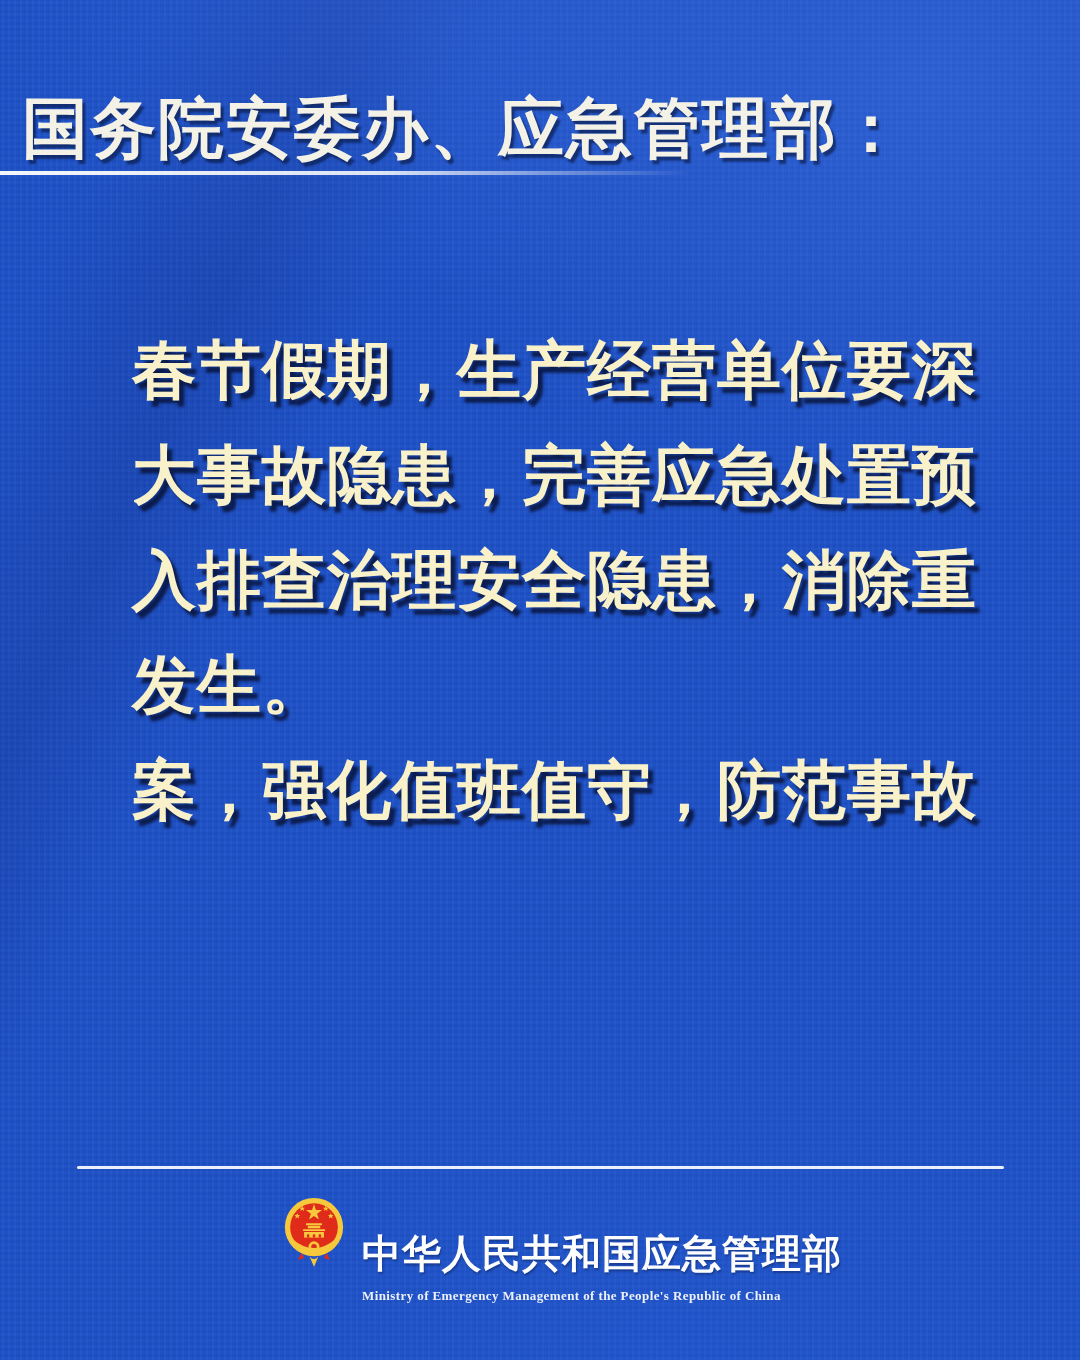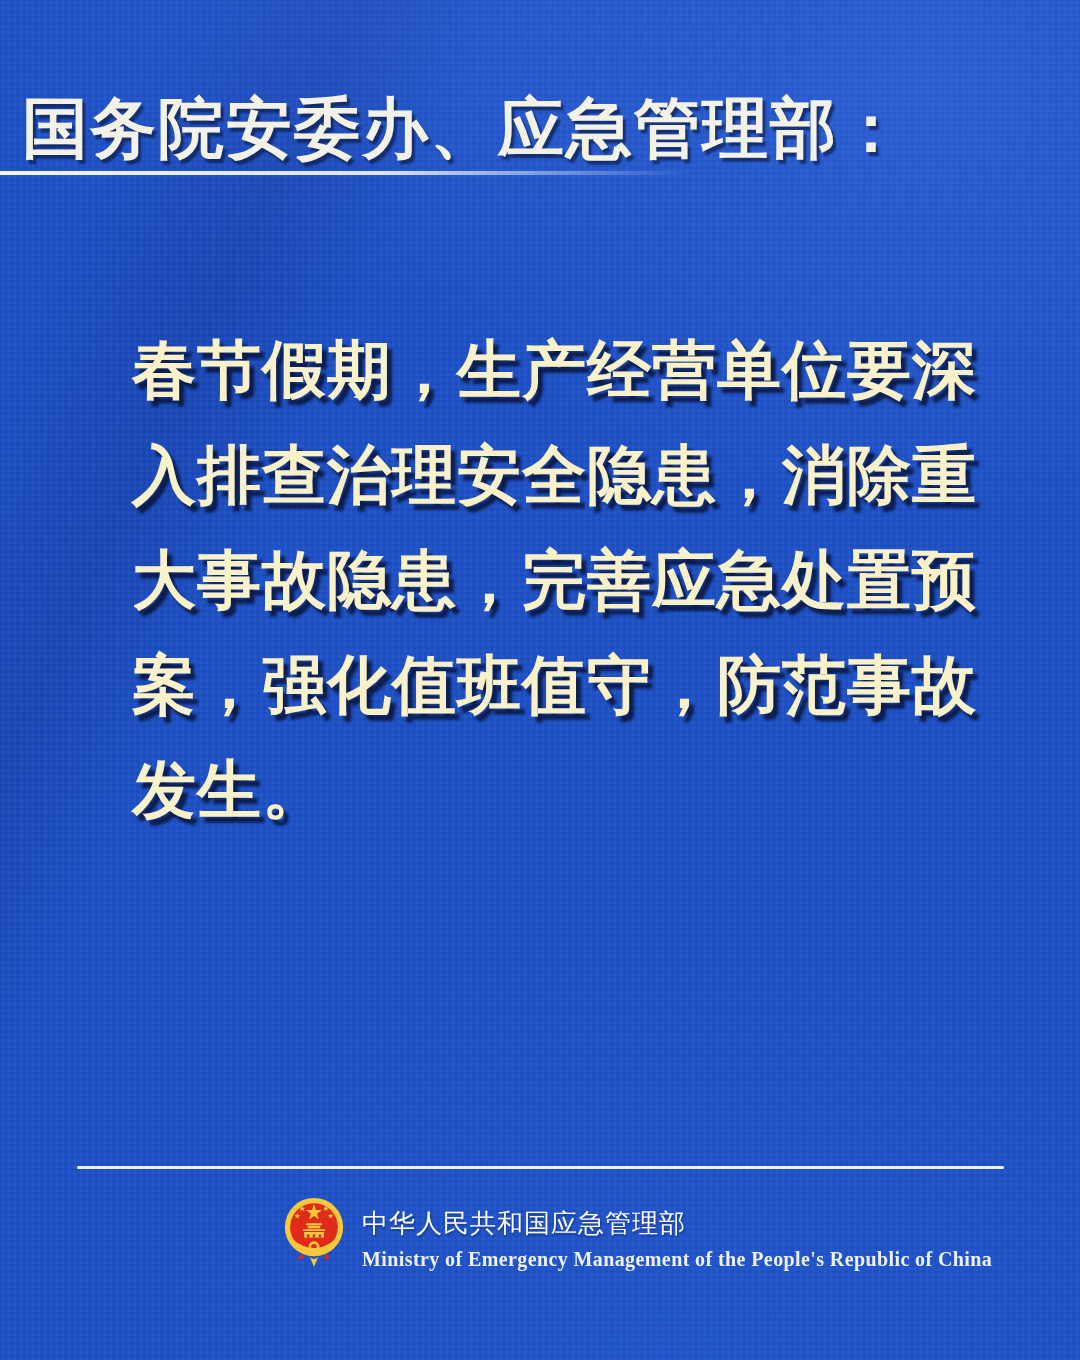--- a/index.html
+++ b/index.html
@@ -72,51 +72,52 @@
     position: absolute;
     left: 283px;
     top: 1196px;
     display: flex;
     align-items: flex-start;
     gap: 17px;
   }
   .emblem { width: 62px; height: 72px; display: block; }
   .footer-text { padding-top: 10px; }
   .footer-cn {
-    font-size: 26px;
-    font-weight: 400;
+    font-size: 39px;
+    font-weight: 700;
     letter-spacing: 1px;
     color: #fdfdfe;
     white-space: nowrap;
     text-shadow: 1px 2px 2px rgba(6,14,46,0.35);
+    margin-top: 21px;
   }
   .footer-en {
     margin-top: 7px;
     font-family: "Liberation Serif", "DejaVu Serif", serif;
-    font-size: 20px;
+    font-size: 13px;
     font-weight: 700;
     letter-spacing: 0.4px;
     color: #eef2f8;
     white-space: nowrap;
   }
 </style>
 </head>
 <body>
 
 <div class="poster">
 
   <div class="header-title">国务院安委办、应急管理部：</div>
   <div class="header-divider"></div>
 
   <div class="body-text">
     <div class="body-line">春节假期，生产经营单位要深</div>
+    <div class="body-line">大事故隐患，完善应急处置预</div>
     <div class="body-line">入排查治理安全隐患，消除重</div>
-    <div class="body-line">大事故隐患，完善应急处置预</div>
+    <div class="body-line">发生。</div>
     <div class="body-line">案，强化值班值守，防范事故</div>
-    <div class="body-line">发生。</div>
   </div>
 
   <div class="footer-divider"></div>
 
   <div class="footer">
     <svg class="emblem" viewBox="0 0 100 116" aria-hidden="true">
 
       <circle cx="50" cy="50" r="47" fill="#f6c83c"></circle>
       <circle cx="50" cy="50" r="38.5" fill="#e02b1a"></circle>
 

